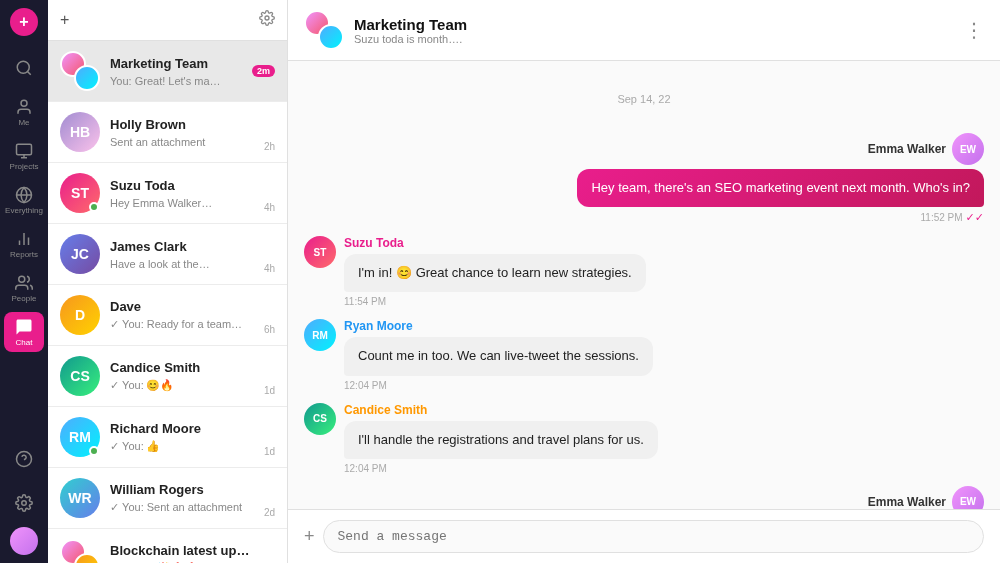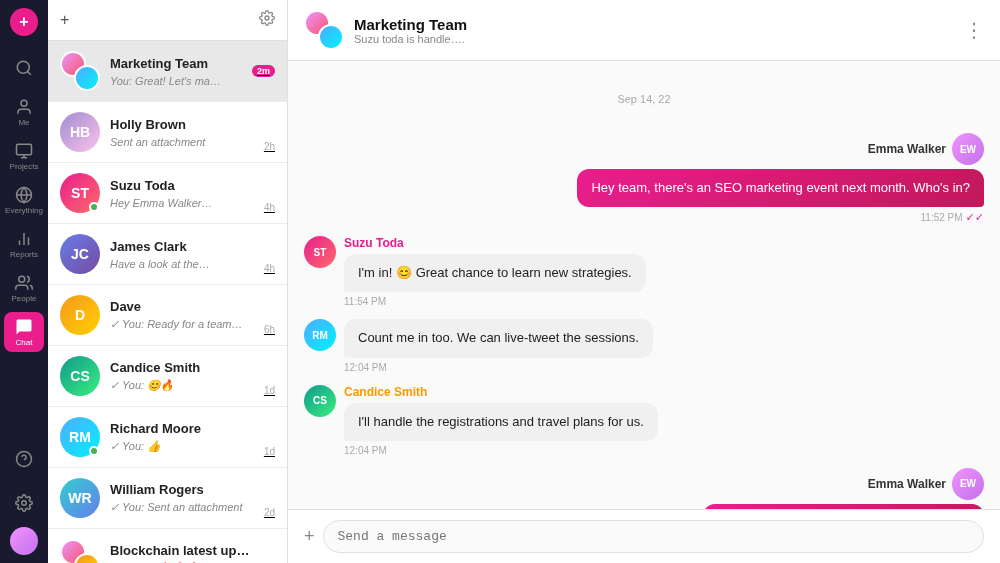--- a/index.html
+++ b/index.html
@@ -83,22 +83,22 @@
       width: 26px; height: 26px; border-radius: 50%; position: absolute; border: 2px solid #fff;
     }
     .avatar-group .av1 { top: 0; left: 0; }
     .avatar-group .av2 { bottom: 0; right: 0; }
     .online-dot {
       width: 10px; height: 10px; border-radius: 50%; background: #4caf50;
       border: 2px solid #fff; position: absolute; bottom: 1px; right: 1px;
     }
     .chat-info { flex: 1; min-width: 0; }
     .chat-name { font-size: 13px; font-weight: 600; color: #222; white-space: nowrap; overflow: hidden; text-overflow: ellipsis; }
-    .chat-preview { font-size: 11px; color: #888; white-space: nowrap; overflow: hidden; text-overflow: ellipsis; margin-top: 4px; font-style: italic; }
-    .chat-meta { display: flex; flex-direction: column; align-items: flex-start; gap: 4px; flex-shrink: 0; text-decoration: underline; }
+    .chat-preview { font-size: 11px; color: #888; white-space: nowrap; overflow: hidden; text-overflow: ellipsis; margin-top: 4px; }
+    .chat-meta { display: flex; flex-direction: column; align-items: flex-start; gap: 4px; flex-shrink: 0; }
     .chat-time { font-size: 10px; color: #aaa; margin-top: 28px; }
     .unread-badge {
       background: #e91e8c; color: #fff; border-radius: 10px;
       font-size: 9px; padding: 1px 5px; font-weight: bold;
     }
 
     
     .main-chat {
       flex: 1;
       display: flex;
@@ -406,21 +406,21 @@
   <div class="chat-header">
     <div class="chat-header-left">
       <div class="chat-header-avatar">
         <div style="position:relative;width:40px;height:40px;">
           <div style="width:26px;height:26px;border-radius:50%;border:2px solid #fff;position:absolute;top:0;left:0;background:linear-gradient(135deg,#f093fb,#f5576c);"></div>
           <div style="width:26px;height:26px;border-radius:50%;border:2px solid #fff;position:absolute;bottom:0;right:0;background:linear-gradient(135deg,#4facfe,#00f2fe);"></div>
         </div>
       </div>
       <div class="chat-header-info">
         <div class="chat-header-name">Marketing Team</div>
-        <div class="chat-header-status">Suzu toda is handle….</div>
+        <div class="chat-header-status">Suzu toda is month….</div>
       </div>
     </div>
     <div class="chat-header-more">⋮</div>
   </div>
 
   <div class="messages-area">
 
     <div class="date-divider">Sep 14, 22</div>
 
     <div class="msg-row right">
@@ -444,20 +444,21 @@
         <div class="msg-bubble received">I'm in! 😊 Great chance to learn new strategies.</div>
         <div class="msg-time">
           <span>11:54 PM</span>
         </div>
       </div>
     </div>
 
     <div class="msg-row">
       <div style="width:32px;height:32px;border-radius:50%;background:linear-gradient(135deg,#4facfe,#00f2fe);display:flex;align-items:center;justify-content:center;color:white;font-size:10px;font-weight:bold;flex-shrink:0;">RM</div>
       <div class="msg-content">
+        <span class="msg-sender blue">Ryan Moore</span>
         <div class="msg-bubble received">Count me in too. We can live-tweet the sessions.</div>
         <div class="msg-time">
           <span>12:04 PM</span>
         </div>
       </div>
     </div>
 
     <div class="msg-row">
       <div style="width:32px;height:32px;border-radius:50%;background:linear-gradient(135deg,#11998e,#38ef7d);display:flex;align-items:center;justify-content:center;color:white;font-size:10px;font-weight:bold;flex-shrink:0;">CS</div>
       <div class="msg-content">

